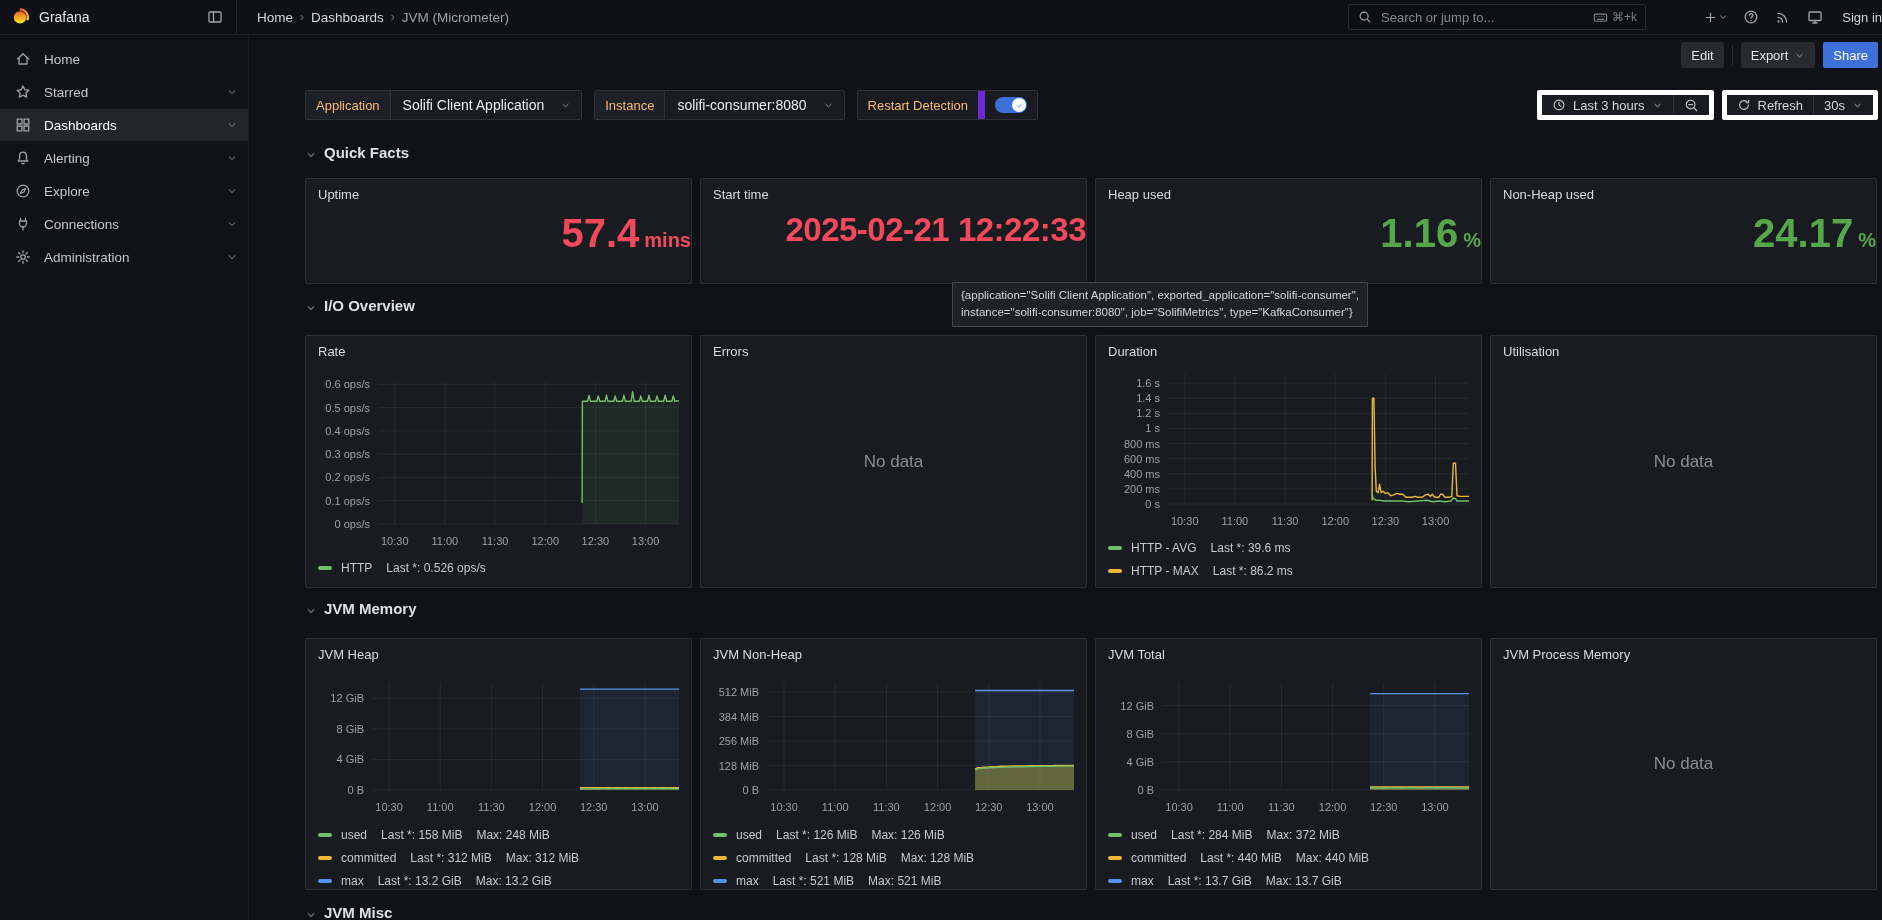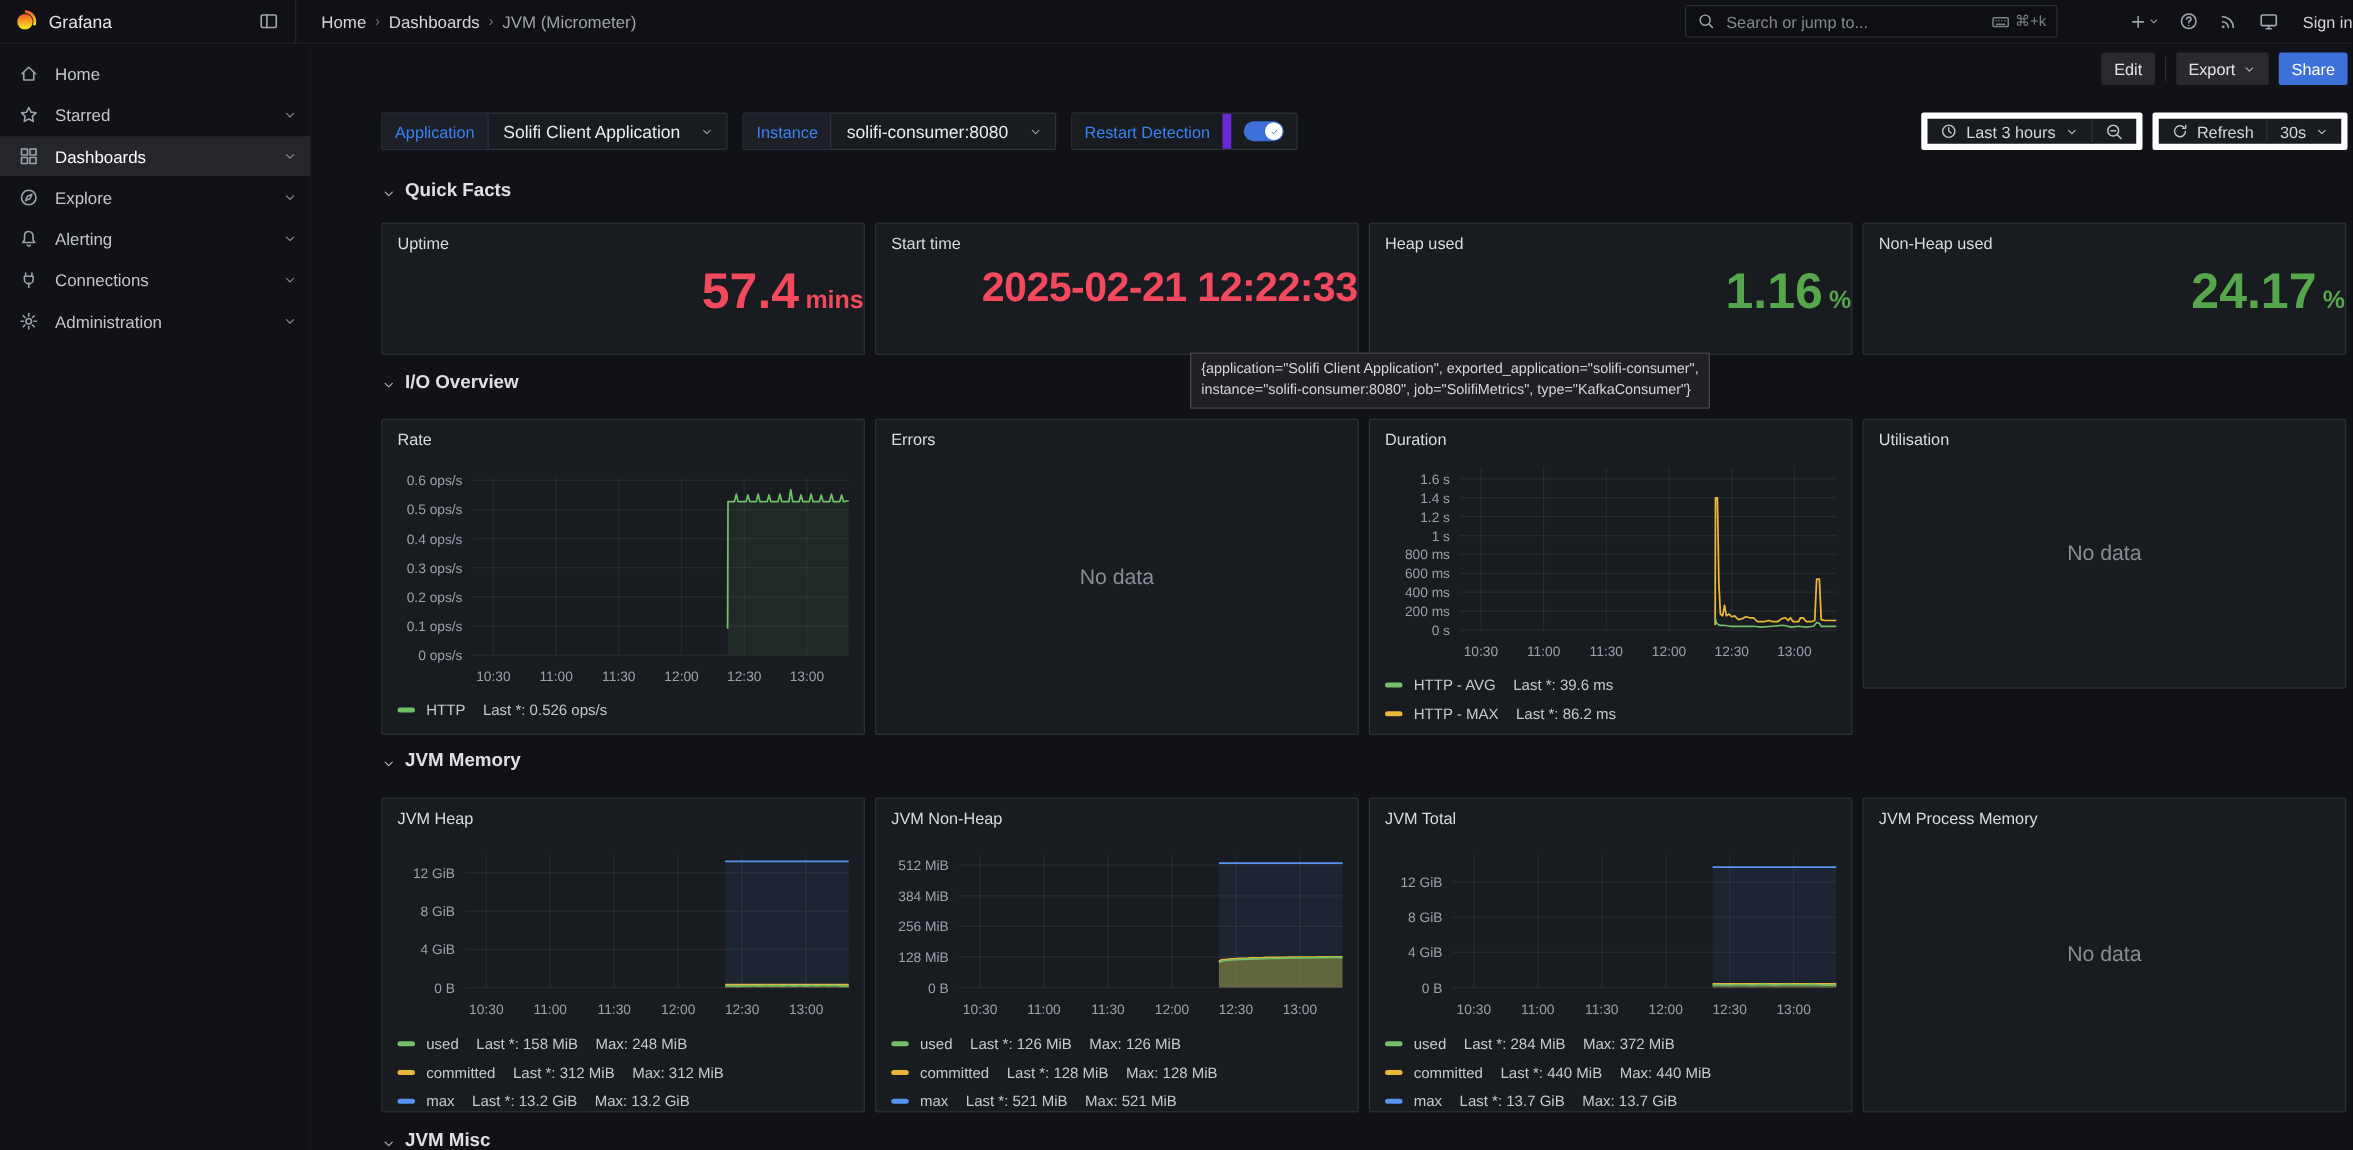--- a/index.html
+++ b/index.html
@@ -36,21 +36,21 @@
 
   
   .actions-row{position:absolute;top:42px;right:4px;display:flex;align-items:center;gap:8px;z-index:20;}
   .btn{height:26px;display:flex;align-items:center;gap:6px;padding:0 10px;border-radius:2px;
     background:#282a30;color:#e4e5e7;font-size:13px;font-weight:500;cursor:pointer;border:none;font-family:inherit;}
   .btn.primary{background:#3d71d9;color:#ffffff;}
   .act-sep{width:1px;height:20px;background:#2e3036;}
 
   .vars-row{position:absolute;top:90px;left:305px;display:flex;align-items:center;gap:12px;z-index:20;}
   .var-box{display:flex;align-items:stretch;height:30px;background:#181b1f;border:1px solid #2f3138;border-radius:2px;box-sizing:border-box;}
-  .var-label{display:flex;align-items:center;padding:0 10px;font-size:13px;font-weight:500;color:#3b82f6;
+  .var-label{display:flex;align-items:center;padding:0 10px;font-size:13px;font-weight:500;color:#fdba74;
     background:#1d2026;border-right:1px solid #2f3138;}
   .var-value{display:flex;align-items:center;gap:16px;padding:0 10px 0 12px;font-size:14px;color:#eceded;cursor:pointer;}
   .var-value .chev{color:#9da1a9;display:flex;}
   .toggle-wrap{display:flex;align-items:center;padding:0 10px;cursor:pointer;}
   .toggle{position:relative;width:32px;height:16px;border-radius:9px;background:#3d71d9;}
   .knob{position:absolute;top:1px;right:1px;width:14px;height:14px;border-radius:50%;background:#ffffff;
     display:flex;align-items:center;justify-content:center;color:#3d71d9;}
 
   .time-controls{position:absolute;top:90px;right:4px;display:flex;align-items:center;gap:8px;z-index:20;}
   .ctl-group{display:flex;align-items:stretch;height:30px;background:#181b20;border:5px solid #ffffff;border-radius:2px;box-sizing:border-box;}
@@ -212,39 +212,39 @@
         <span>Dashboards</span>
         <span class="s-chev">
           <svg width="12" height="12" viewBox="0 0 16 16" fill="none" stroke="currentColor" stroke-width="1.3" stroke-linecap="round" stroke-linejoin="round">
             <path d="M4.2 6.3 8 10l3.8-3.7"></path>
           </svg>
         </span>
       </div>
       <div class="side-item">
         <span class="s-icon">
           <svg width="16" height="16" viewBox="0 0 16 16" fill="none" stroke="currentColor" stroke-width="1.3" stroke-linecap="round" stroke-linejoin="round">
-            <circle cx="8" cy="8" r="5.8"></circle>
-            <path d="M10.5 5.5 9 9 5.5 10.5 7 7z"></path>
-          </svg>
-        </span>
-        <span>Explore</span>
+            <path d="M8 2.2c-2 0-3.4 1.5-3.4 3.6V9L3.2 11h9.6L11.4 9V5.8c0-2.1-1.4-3.6-3.4-3.6z"></path>
+            <path d="M6.8 13a1.3 1.3 0 0 0 2.4 0"></path>
+          </svg>
+        </span>
+        <span>Alerting</span>
         <span class="s-chev">
           <svg width="12" height="12" viewBox="0 0 16 16" fill="none" stroke="currentColor" stroke-width="1.3" stroke-linecap="round" stroke-linejoin="round">
             <path d="M4.2 6.3 8 10l3.8-3.7"></path>
           </svg>
         </span>
       </div>
       <div class="side-item">
         <span class="s-icon">
           <svg width="16" height="16" viewBox="0 0 16 16" fill="none" stroke="currentColor" stroke-width="1.3" stroke-linecap="round" stroke-linejoin="round">
-            <path d="M8 2.2c-2 0-3.4 1.5-3.4 3.6V9L3.2 11h9.6L11.4 9V5.8c0-2.1-1.4-3.6-3.4-3.6z"></path>
-            <path d="M6.8 13a1.3 1.3 0 0 0 2.4 0"></path>
-          </svg>
-        </span>
-        <span>Alerting</span>
+            <circle cx="8" cy="8" r="5.8"></circle>
+            <path d="M10.5 5.5 9 9 5.5 10.5 7 7z"></path>
+          </svg>
+        </span>
+        <span>Explore</span>
         <span class="s-chev">
           <svg width="12" height="12" viewBox="0 0 16 16" fill="none" stroke="currentColor" stroke-width="1.3" stroke-linecap="round" stroke-linejoin="round">
             <path d="M4.2 6.3 8 10l3.8-3.7"></path>
           </svg>
         </span>
       </div>
       <div class="side-item">
         <span class="s-icon">
           <svg width="16" height="16" viewBox="0 0 16 16" fill="none" stroke="currentColor" stroke-width="1.3" stroke-linecap="round" stroke-linejoin="round">
             <path d="M5.5 2.5V5M10.5 2.5V5M4.5 5h7v2.5a3.5 3.5 0 0 1-7 0z"></path>
@@ -522,21 +522,21 @@
             <span class="lval">Last *: 39.6 ms</span>
           </div>
           <div class="legend-row">
             <span class="swatch" style="background:#EAB839"></span>
             <span class="lname">HTTP - MAX</span>
             <span class="lval">Last *: 86.2 ms</span>
           </div>
         </div>
       </div>
   </div>
-  <div class="panel" style="left:1490px;top:335px;width:387px;height:216px;">
+  <div class="panel" style="left:1490px;top:335px;width:387px;height:253px;">
     <div class="panel-title">Utilisation</div>
     <div class="nodata">No data</div>
   </div>
 
   <div class="panel" style="left:305px;top:638px;width:387px;height:252px;">
     <div class="panel-title">JVM Heap</div>
     <div class="chart-body">
         <svg width="383" height="179">
           <line x1="66" y1="151" x2="373" y2="151" stroke="rgba(204,204,220,0.08)"></line>
           <text x="58" y="155" text-anchor="end">0 B</text>

